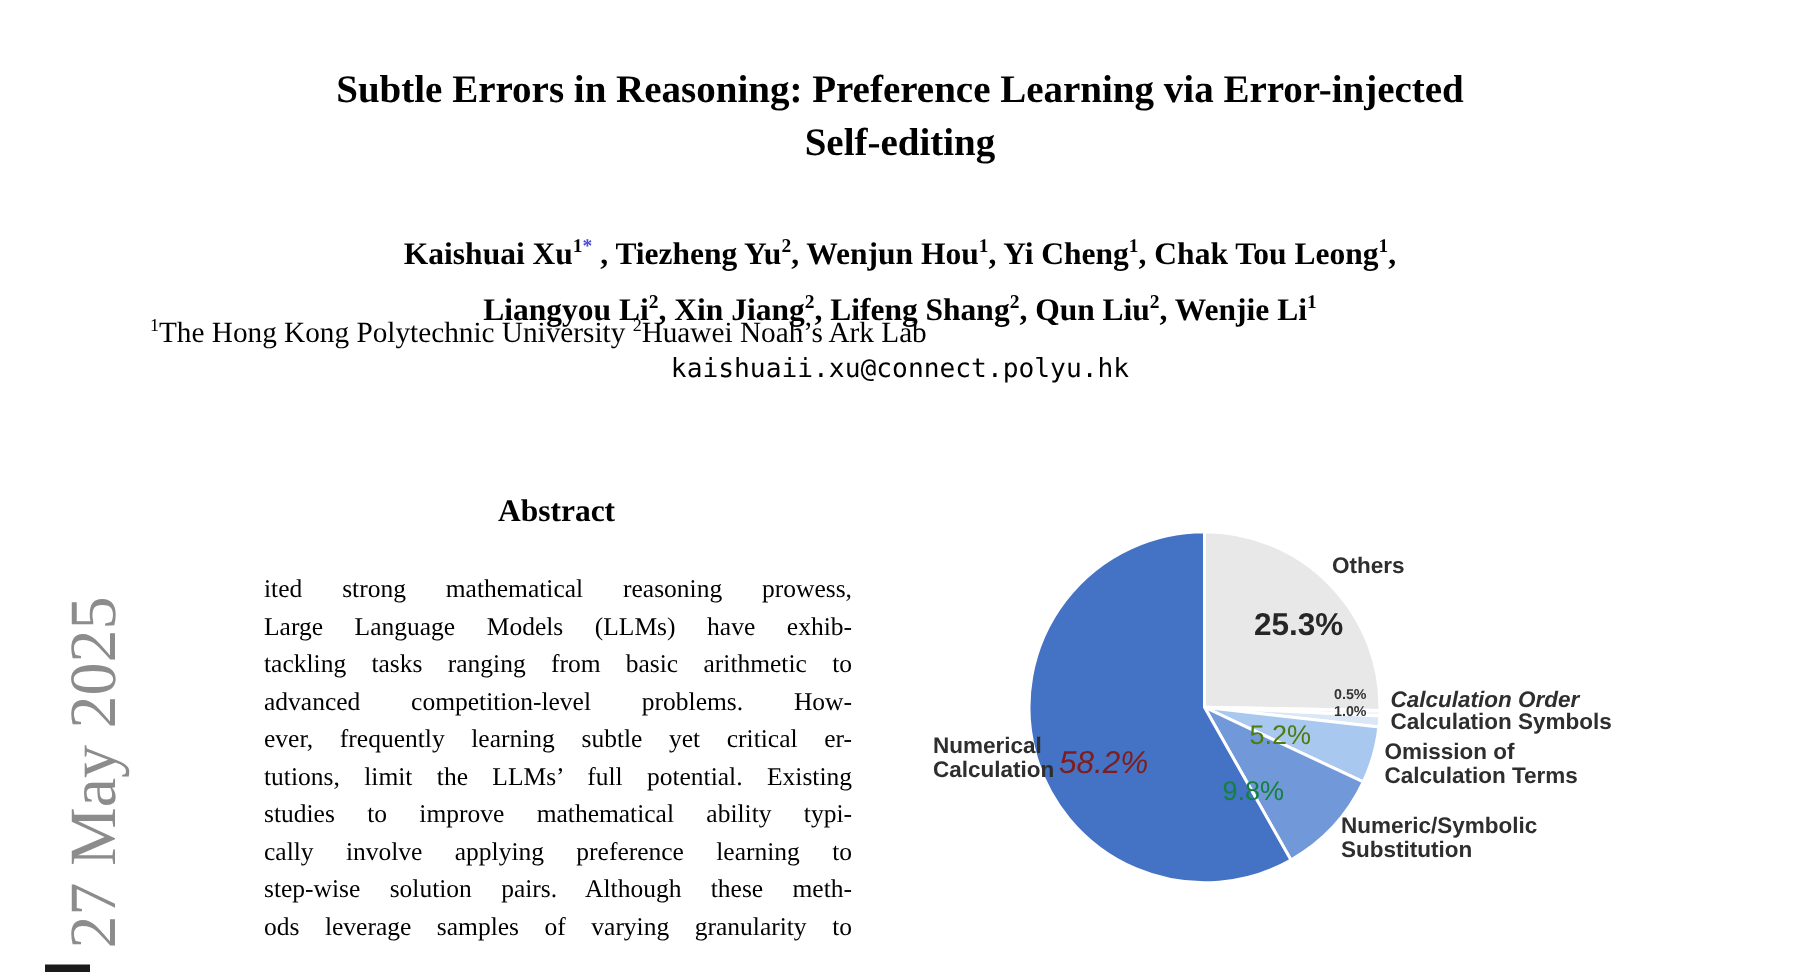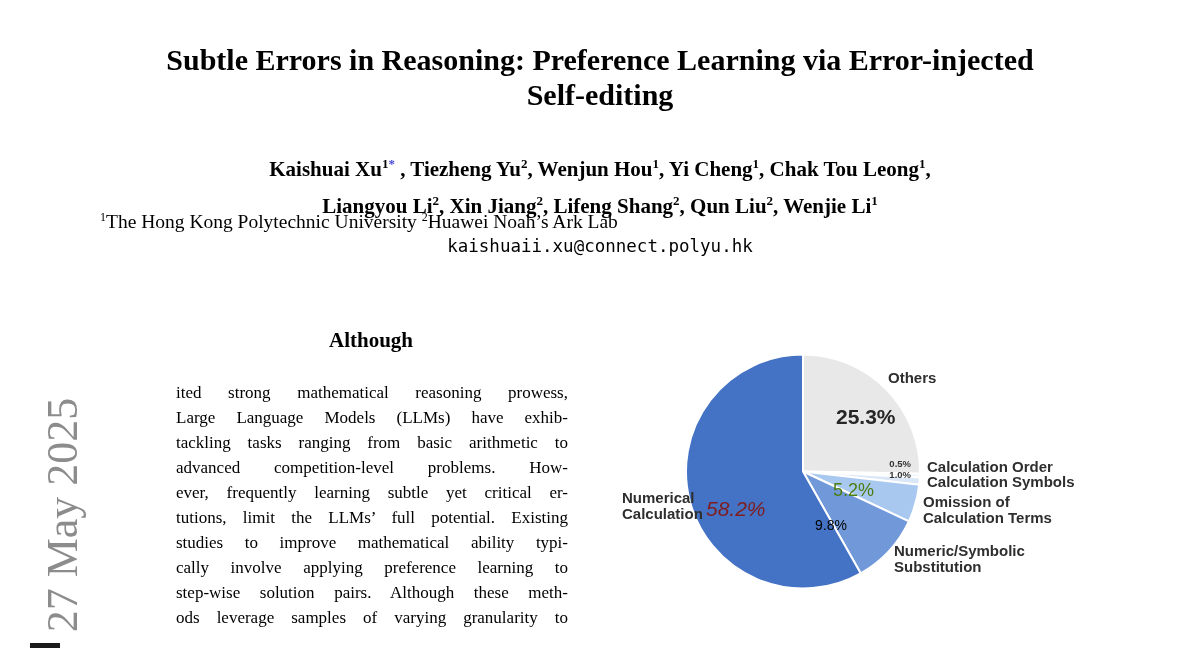--- a/index.html
+++ b/index.html
@@ -6,21 +6,21 @@
   .page{position:relative;width:1200px;height:648px;background:#fff;overflow:hidden;
         font-family:"Liberation Serif",serif;color:#000;}
 
   
   .arxiv-date{position:absolute;top:515px;left:62px;transform:translate(-50%,-50%) rotate(-90deg);
               white-space:nowrap;font-family:"Liberation Serif",serif;font-size:44px;color:#8c8c8c;}
   .arxiv-fragment{position:absolute;left:30px;top:643px;width:30px;height:6px;background:#1b1b1b;}
 
   
   .title{position:absolute;top:42px;left:160px;width:880px;margin:0;text-align:center;
-         font-size:30px;line-height:35px;font-weight:bold;}
+         font-size:26px;line-height:35px;font-weight:bold;}
   .authors{position:absolute;top:148px;left:100px;width:1000px;text-align:center;
            font-size:21px;font-weight:bold;line-height:31px;}
   .authors sup{font-size:13px;}
   .authors .star{color:#4646d8;}
   .affiliations{position:absolute;top:209px;left:100px;width:1000px;text-align:left;font-size:19.5px;}
   .affiliations sup{font-size:12px;}
   .email{position:absolute;top:236px;left:100px;width:1000px;text-align:center;
          font-family:"DejaVu Sans Mono",monospace;font-size:17.5px;}
 
   
@@ -31,25 +31,25 @@
 
   
   .figure1{position:absolute;left:600px;top:330px;width:600px;height:318px;margin:0;}
   .figure1 svg{position:absolute;left:0;top:0;}
   .plabel,.pval{position:absolute;font-family:"Liberation Sans",sans-serif;}
   .plabel{font-weight:bold;color:#2e2e2e;font-size:15px;line-height:16px;}
   .lbl-others{left:288px;top:40px;}
   .val-others{left:236px;top:63px;font-size:21px;font-weight:bold;color:#262626;margin-top:12px;}
   .val-order{left:279px;top:128px;width:32px;text-align:right;font-size:9.5px;font-weight:bold;color:#333;}
   .val-symbols{left:279px;top:139px;width:32px;text-align:right;font-size:9.5px;font-weight:bold;color:#333;}
-  .lbl-order{left:327px;top:129px;}
+  .lbl-order{left:327px;top:129px;font-style:italic;}
   .lbl-symbols{left:327px;top:144px;}
   .lbl-omission{left:323px;top:164px;width:135px;}
   .val-omission{left:233px;top:150px;font-size:18px;color:#4d7c0f;}
-  .val-subst{left:215px;top:187px;font-size:14px;color:#000000;}
+  .val-subst{left:215px;top:187px;font-size:18px;color:#15803d;}
   .lbl-subst{left:294px;top:213px;width:135px;}
   .lbl-numerical{left:22px;top:160px;width:85px;}
   .val-numerical{left:106px;top:167px;font-size:21px;color:#7f1d1d;font-style:italic;}
   .fig-caption{position:absolute;left:25px;top:283px;font-family:"Liberation Serif",serif;
                font-size:19px;color:#000;white-space:nowrap;}
 </style>
 </head>
 <body>
 
 <div class="page">
@@ -60,21 +60,21 @@
   <h1 class="title"><span>Subtle Errors in Reasoning: Preference Learning via Error-injected</span><br>
     <span>Self-editing</span></h1>
 
   <div class="authors" id="authors">
       <div><span>Kaishuai Xu<sup>1</sup><sup class="star">*</sup> , </span><span>Tiezheng Yu<sup>2</sup>, </span><span>Wenjun Hou<sup>1</sup>, </span><span>Yi Cheng<sup>1</sup>, </span><span>Chak Tou Leong<sup>1</sup>,</span></div>
       <div><span>Liangyou Li<sup>2</sup>, </span><span>Xin Jiang<sup>2</sup>, </span><span>Lifeng Shang<sup>2</sup>, </span><span>Qun Liu<sup>2</sup>, </span><span>Wenjie Li<sup>1</sup></span></div>
     </div>
   <div class="affiliations" id="affiliations"><span><sup>1</sup>The Hong Kong Polytechnic University</span> <span><sup>2</sup>Huawei Noah’s Ark Lab</span></div>
   <div class="email">kaishuaii.xu@connect.polyu.hk</div>
 
-  <div class="abstract-heading">Although</div>
+  <div class="abstract-heading">Abstract</div>
   <div class="abstract-body" id="abstract-body">
       <div class="abs-line">ited strong mathematical reasoning prowess,</div>
       <div class="abs-line">Large Language Models (LLMs) have exhib-</div>
       <div class="abs-line">tackling tasks ranging from basic arithmetic to</div>
       <div class="abs-line">advanced competition-level problems. How-</div>
       <div class="abs-line">ever, frequently learning subtle yet critical er-</div>
       <div class="abs-line">tutions, limit the LLMs’ full potential. Existing</div>
       <div class="abs-line">studies to improve mathematical ability typi-</div>
       <div class="abs-line">cally involve applying preference learning to</div>
       <div class="abs-line">step-wise solution pairs. Although these meth-</div>

